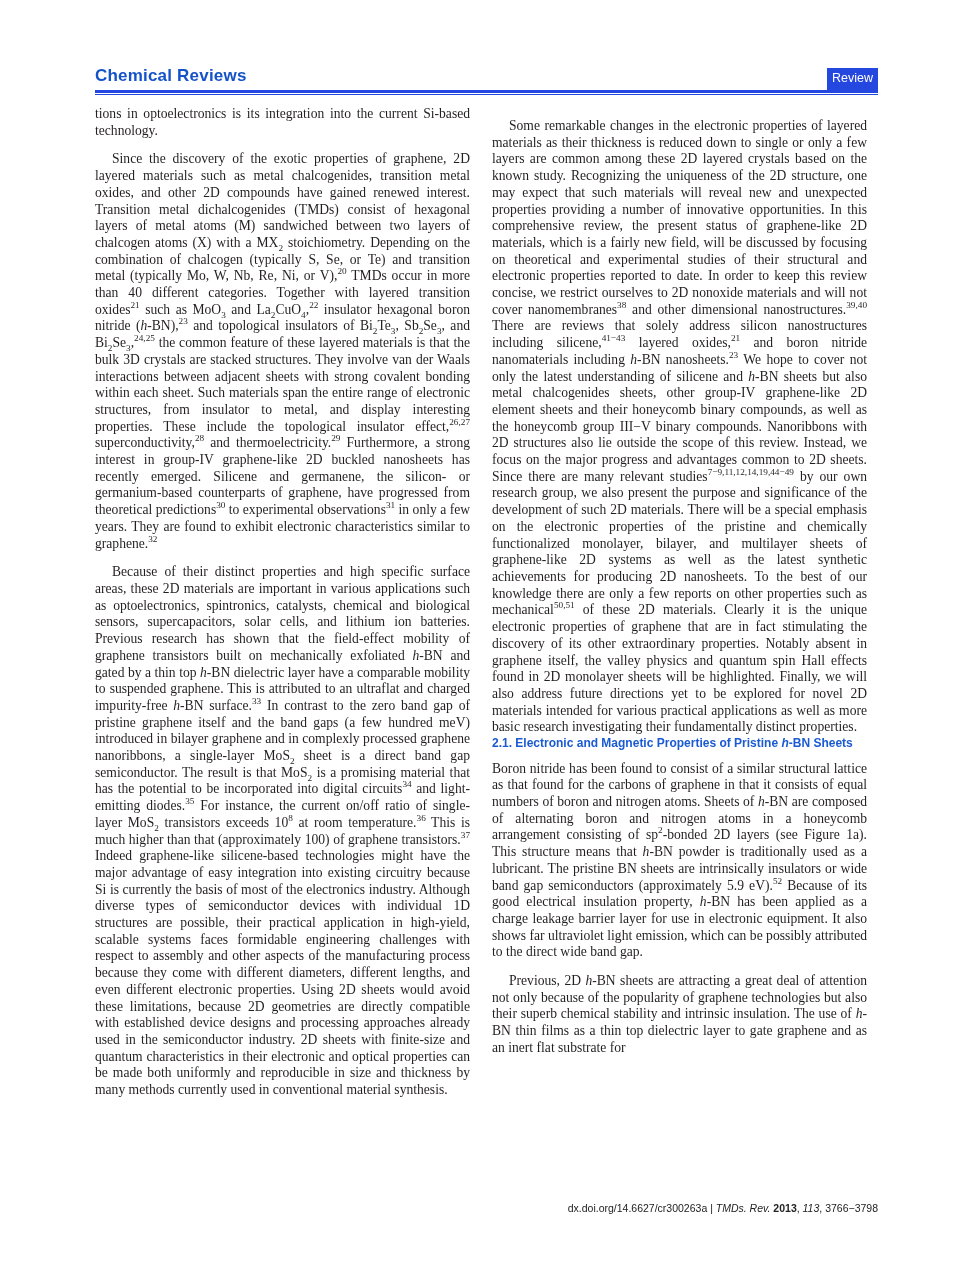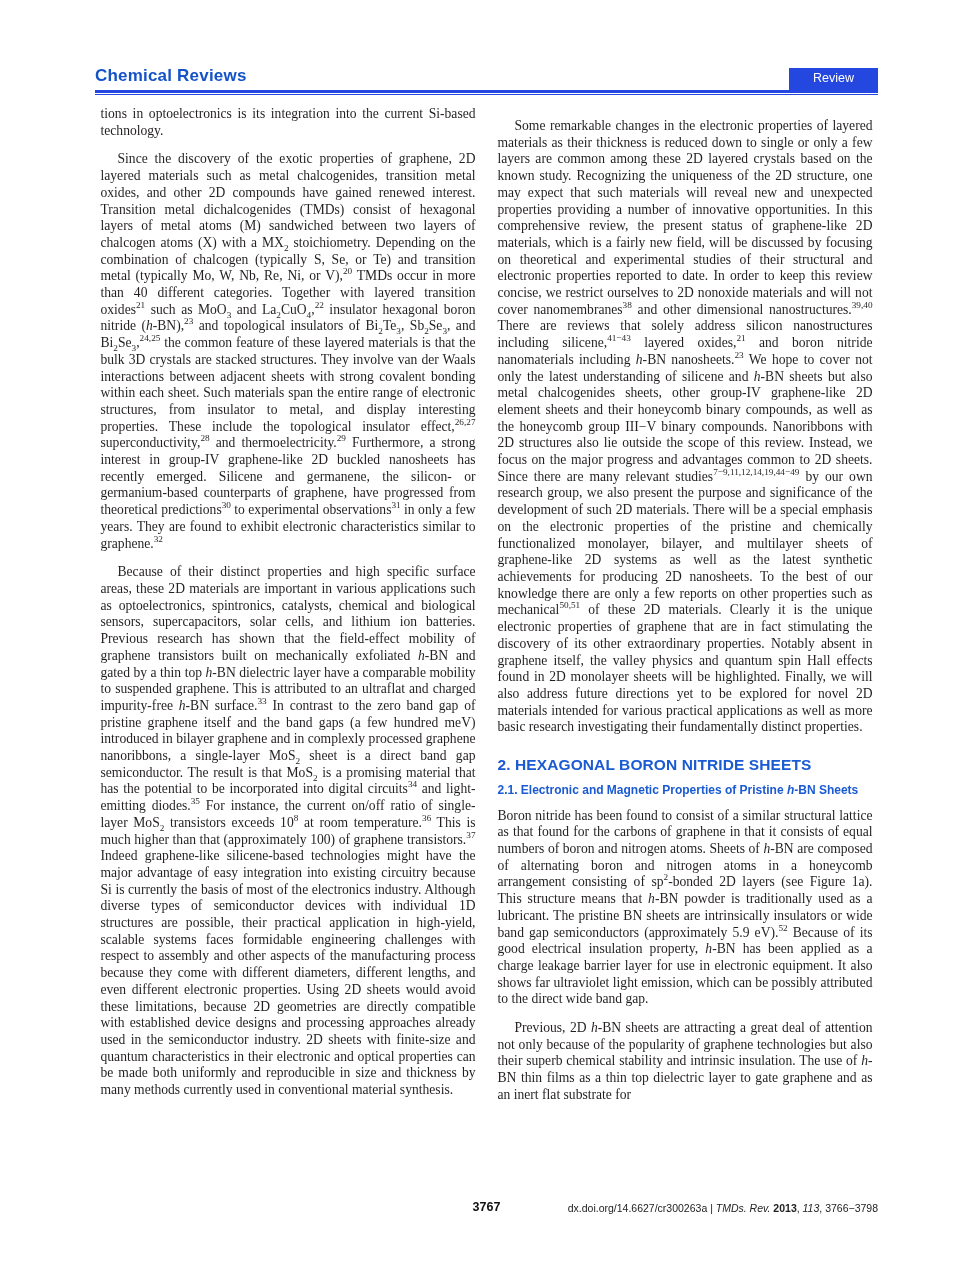--- a/index.html
+++ b/index.html
@@ -10,26 +10,26 @@
   }
   
   .hdr{position:absolute;left:95px;right:94px;top:66px;}
   .hdr-row{display:flex;justify-content:space-between;align-items:flex-end;}
   .journal-title{
     font-family:"Liberation Sans",sans-serif;font-weight:bold;font-size:17px;
     color:var(--brand-blue,#1553c8);padding-bottom:4px;letter-spacing:.2px;
   }
   .review-badge{
     font-family:"Liberation Sans",sans-serif;font-size:12.5px;color:#ffffff;
-    background:var(--badge-blue,#2447e0);padding:3px 24px 4px;line-height:1.2;
+    background:var(--badge-blue,#2447e0);padding:3px 5px 4px;line-height:1.2;
   }
   .rule-thick{height:3px;background:var(--badge-blue,#2447e0);}
   .rule-thin{height:1px;background:var(--badge-blue,#2447e0);margin-top:1px;}
   
-  .columns{position:absolute;top:106px;left:95px;width:783px;display:flex;gap:22px;justify-content:center;}
+  .columns{position:absolute;top:106px;left:95px;width:783px;display:flex;gap:22px;}
   .col{width:375px;}
   .para{
     margin:0;font-size:13.6px;line-height:16.7px;text-align:justify;
     text-justify:inter-word;
   }
   .para.indent{text-indent:17px;margin-top:12px;}
   .para sup,.citation sup{font-size:68%;line-height:0;}
   .para sub{font-size:68%;line-height:0;}
   .sec-heading{
     font-family:"Liberation Sans",sans-serif;font-weight:bold;
@@ -63,25 +63,23 @@
   </div>
 
   <div class="columns">
     <section class="col">
         <p class="para"><span>tions in optoelectronics is its integration into the current Si-based technology.</span></p>
         <p class="para indent"><span>Since the discovery of the exotic properties of graphene, 2D layered materials such as metal chalcogenides, transition metal oxides, and other 2D compounds have gained renewed interest. Transition metal dichalcogenides (TMDs) consist of hexagonal layers of metal atoms (M) sandwiched between two layers of chalcogen atoms (X) with a MX</span><sub>2</sub><span> stoichiometry. Depending on the combination of chalcogen (typically S, Se, or Te) and transition metal (typically Mo, W, Nb, Re, Ni, or V),</span><sup>20</sup><span> TMDs occur in more than 40 different categories. Together with layered transition oxides</span><sup>21</sup><span> such as MoO</span><sub>3</sub><span> and La</span><sub>2</sub><span>CuO</span><sub>4</sub><span>,</span><sup>22</sup><span> insulator hexagonal boron nitride (</span><i>h</i><span>-BN),</span><sup>23</sup><span> and topological insulators of Bi</span><sub>2</sub><span>Te</span><sub>3</sub><span>, Sb</span><sub>2</sub><span>Se</span><sub>3</sub><span>, and Bi</span><sub>2</sub><span>Se</span><sub>3</sub><span>,</span><sup>24,25</sup><span> the common feature of these layered materials is that the bulk 3D crystals are stacked structures. They involve van der Waals interactions between adjacent sheets with strong covalent bonding within each sheet. Such materials span the entire range of electronic structures, from insulator to metal, and display interesting properties. These include the topological insulator effect,</span><sup>26,27</sup><span> superconductivity,</span><sup>28</sup><span> and thermoelectricity.</span><sup>29</sup><span> Furthermore, a strong interest in group-IV graphene-like 2D buckled nanosheets has recently emerged. Silicene and germanene, the silicon- or germanium-based counterparts of graphene, have progressed from theoretical predictions</span><sup>30</sup><span> to experimental observations</span><sup>31</sup><span> in only a few years. They are found to exhibit electronic characteristics similar to graphene.</span><sup>32</sup></p>
         <p class="para indent"><span>Because of their distinct properties and high specific surface areas, these 2D materials are important in various applications such as optoelectronics, spintronics, catalysts, chemical and biological sensors, supercapacitors, solar cells, and lithium ion batteries. Previous research has shown that the field-effect mobility of graphene transistors built on mechanically exfoliated </span><i>h</i><span>-BN and gated by a thin top </span><i>h</i><span>-BN dielectric layer have a comparable mobility to suspended graphene. This is attributed to an ultraflat and charged impurity-free </span><i>h</i><span>-BN surface.</span><sup>33</sup><span> In contrast to the zero band gap of pristine graphene itself and the band gaps (a few hundred meV) introduced in bilayer graphene and in complexly processed graphene nanoribbons, a single-layer MoS</span><sub>2</sub><span> sheet is a direct band gap semiconductor. The result is that MoS</span><sub>2</sub><span> is a promising material that has the potential to be incorporated into digital circuits</span><sup>34</sup><span> and light-emitting diodes.</span><sup>35</sup><span> For instance, the current on/off ratio of single-layer MoS</span><sub>2</sub><span> transistors exceeds 10</span><sup>8</sup><span> at room temperature.</span><sup>36</sup><span> This is much higher than that (approximately 100) of graphene transistors.</span><sup>37</sup><span> Indeed graphene-like silicene-based technologies might have the major advantage of easy integration into existing circuitry because Si is currently the basis of most of the electronics industry. Although diverse types of semiconductor devices with individual 1D structures are possible, their practical application in high-yield, scalable systems faces formidable engineering challenges with respect to assembly and other aspects of the manufacturing process because they come with different diameters, different lengths, and even different electronic properties. Using 2D sheets would avoid these limitations, because 2D geometries are directly compatible with established device designs and processing approaches already used in the semiconductor industry. 2D sheets with finite-size and quantum characteristics in their electronic and optical properties can be made both uniformly and reproducible in size and thickness by many methods currently used in conventional material synthesis.</span></p>
       </section>
     <section class="col">
         <p class="para indent"><span>Some remarkable changes in the electronic properties of layered materials as their thickness is reduced down to single or only a few layers are common among these 2D layered crystals based on the known study. Recognizing the uniqueness of the 2D structure, one may expect that such materials will reveal new and unexpected properties providing a number of innovative opportunities. In this comprehensive review, the present status of graphene-like 2D materials, which is a fairly new field, will be discussed by focusing on theoretical and experimental studies of their structural and electronic properties reported to date. In order to keep this review concise, we restrict ourselves to 2D nonoxide materials and will not cover nanomembranes</span><sup>38</sup><span> and other dimensional nanostructures.</span><sup>39,40</sup><span> There are reviews that solely address silicon nanostructures including silicene,</span><sup>41−43</sup><span> layered oxides,</span><sup>21</sup><span> and boron nitride nanomaterials including </span><i>h</i><span>-BN nanosheets.</span><sup>23</sup><span> We hope to cover not only the latest understanding of silicene and </span><i>h</i><span>-BN sheets but also metal chalcogenides sheets, other group-IV graphene-like 2D element sheets and their honeycomb binary compounds, as well as the honeycomb group III−V binary compounds. Nanoribbons with 2D structures also lie outside the scope of this review. Instead, we focus on the major progress and advantages common to 2D sheets. Since there are many relevant studies</span><sup>7−9,11,12,14,19,44−49</sup><span> by our own research group, we also present the purpose and significance of the development of such 2D materials. There will be a special emphasis on the electronic properties of the pristine and chemically functionalized monolayer, bilayer, and multilayer sheets of graphene-like 2D systems as well as the latest synthetic achievements for producing 2D nanosheets. To the best of our knowledge there are only a few reports on other properties such as mechanical</span><sup>50,51</sup><span> of these 2D materials. Clearly it is the unique electronic properties of graphene that are in fact stimulating the discovery of its other extraordinary properties. Notably absent in graphene itself, the valley physics and quantum spin Hall effects found in 2D monolayer sheets will be highlighted. Finally, we will also address future directions yet to be explored for novel 2D materials intended for various practical applications as well as more basic research investigating their fundamentally distinct properties.</span></p>
-        <h2 class="sec-heading"><span>2. HEXAGONAL BORON NITRIDE SHEETS</span></h2>
         <h3 class="subsec-heading"><span>2.1. Electronic and Magnetic Properties of Pristine </span><i>h</i><span>-BN Sheets</span></h3>
         <p class="para"><span>Boron nitride has been found to consist of a similar structural lattice as that found for the carbons of graphene in that it consists of equal numbers of boron and nitrogen atoms. Sheets of </span><i>h</i><span>-BN are composed of alternating boron and nitrogen atoms in a honeycomb arrangement consisting of sp</span><sup>2</sup><span>-bonded 2D layers (see Figure 1a). This structure means that </span><i>h</i><span>-BN powder is traditionally used as a lubricant. The pristine BN sheets are intrinsically insulators or wide band gap semiconductors (approximately 5.9 eV).</span><sup>52</sup><span> Because of its good electrical insulation property, </span><i>h</i><span>-BN has been applied as a charge leakage barrier layer for use in electronic equipment. It also shows far ultraviolet light emission, which can be possibly attributed to the direct wide band gap.</span></p>
         <p class="para indent"><span>Previous, 2D </span><i>h</i><span>-BN sheets are attracting a great deal of attention not only because of the popularity of graphene technologies but also their superb chemical stability and intrinsic insulation. The use of </span><i>h</i><span>-BN thin films as a thin top dielectric layer to gate graphene and as an inert flat substrate for</span></p>
       </section>
   </div>
 
   <div class="ftr">
-    <div class="page-number">3767</div>
     <div class="citation"><span>dx.doi.org/14.6627/cr300263a | </span><i>TMDs. Rev.</i><span> </span><b>2013</b><span>, </span><i>113</i><span>, 3766−3798</span></div>
   </div>
 
 </div>
 
 </body></html>

